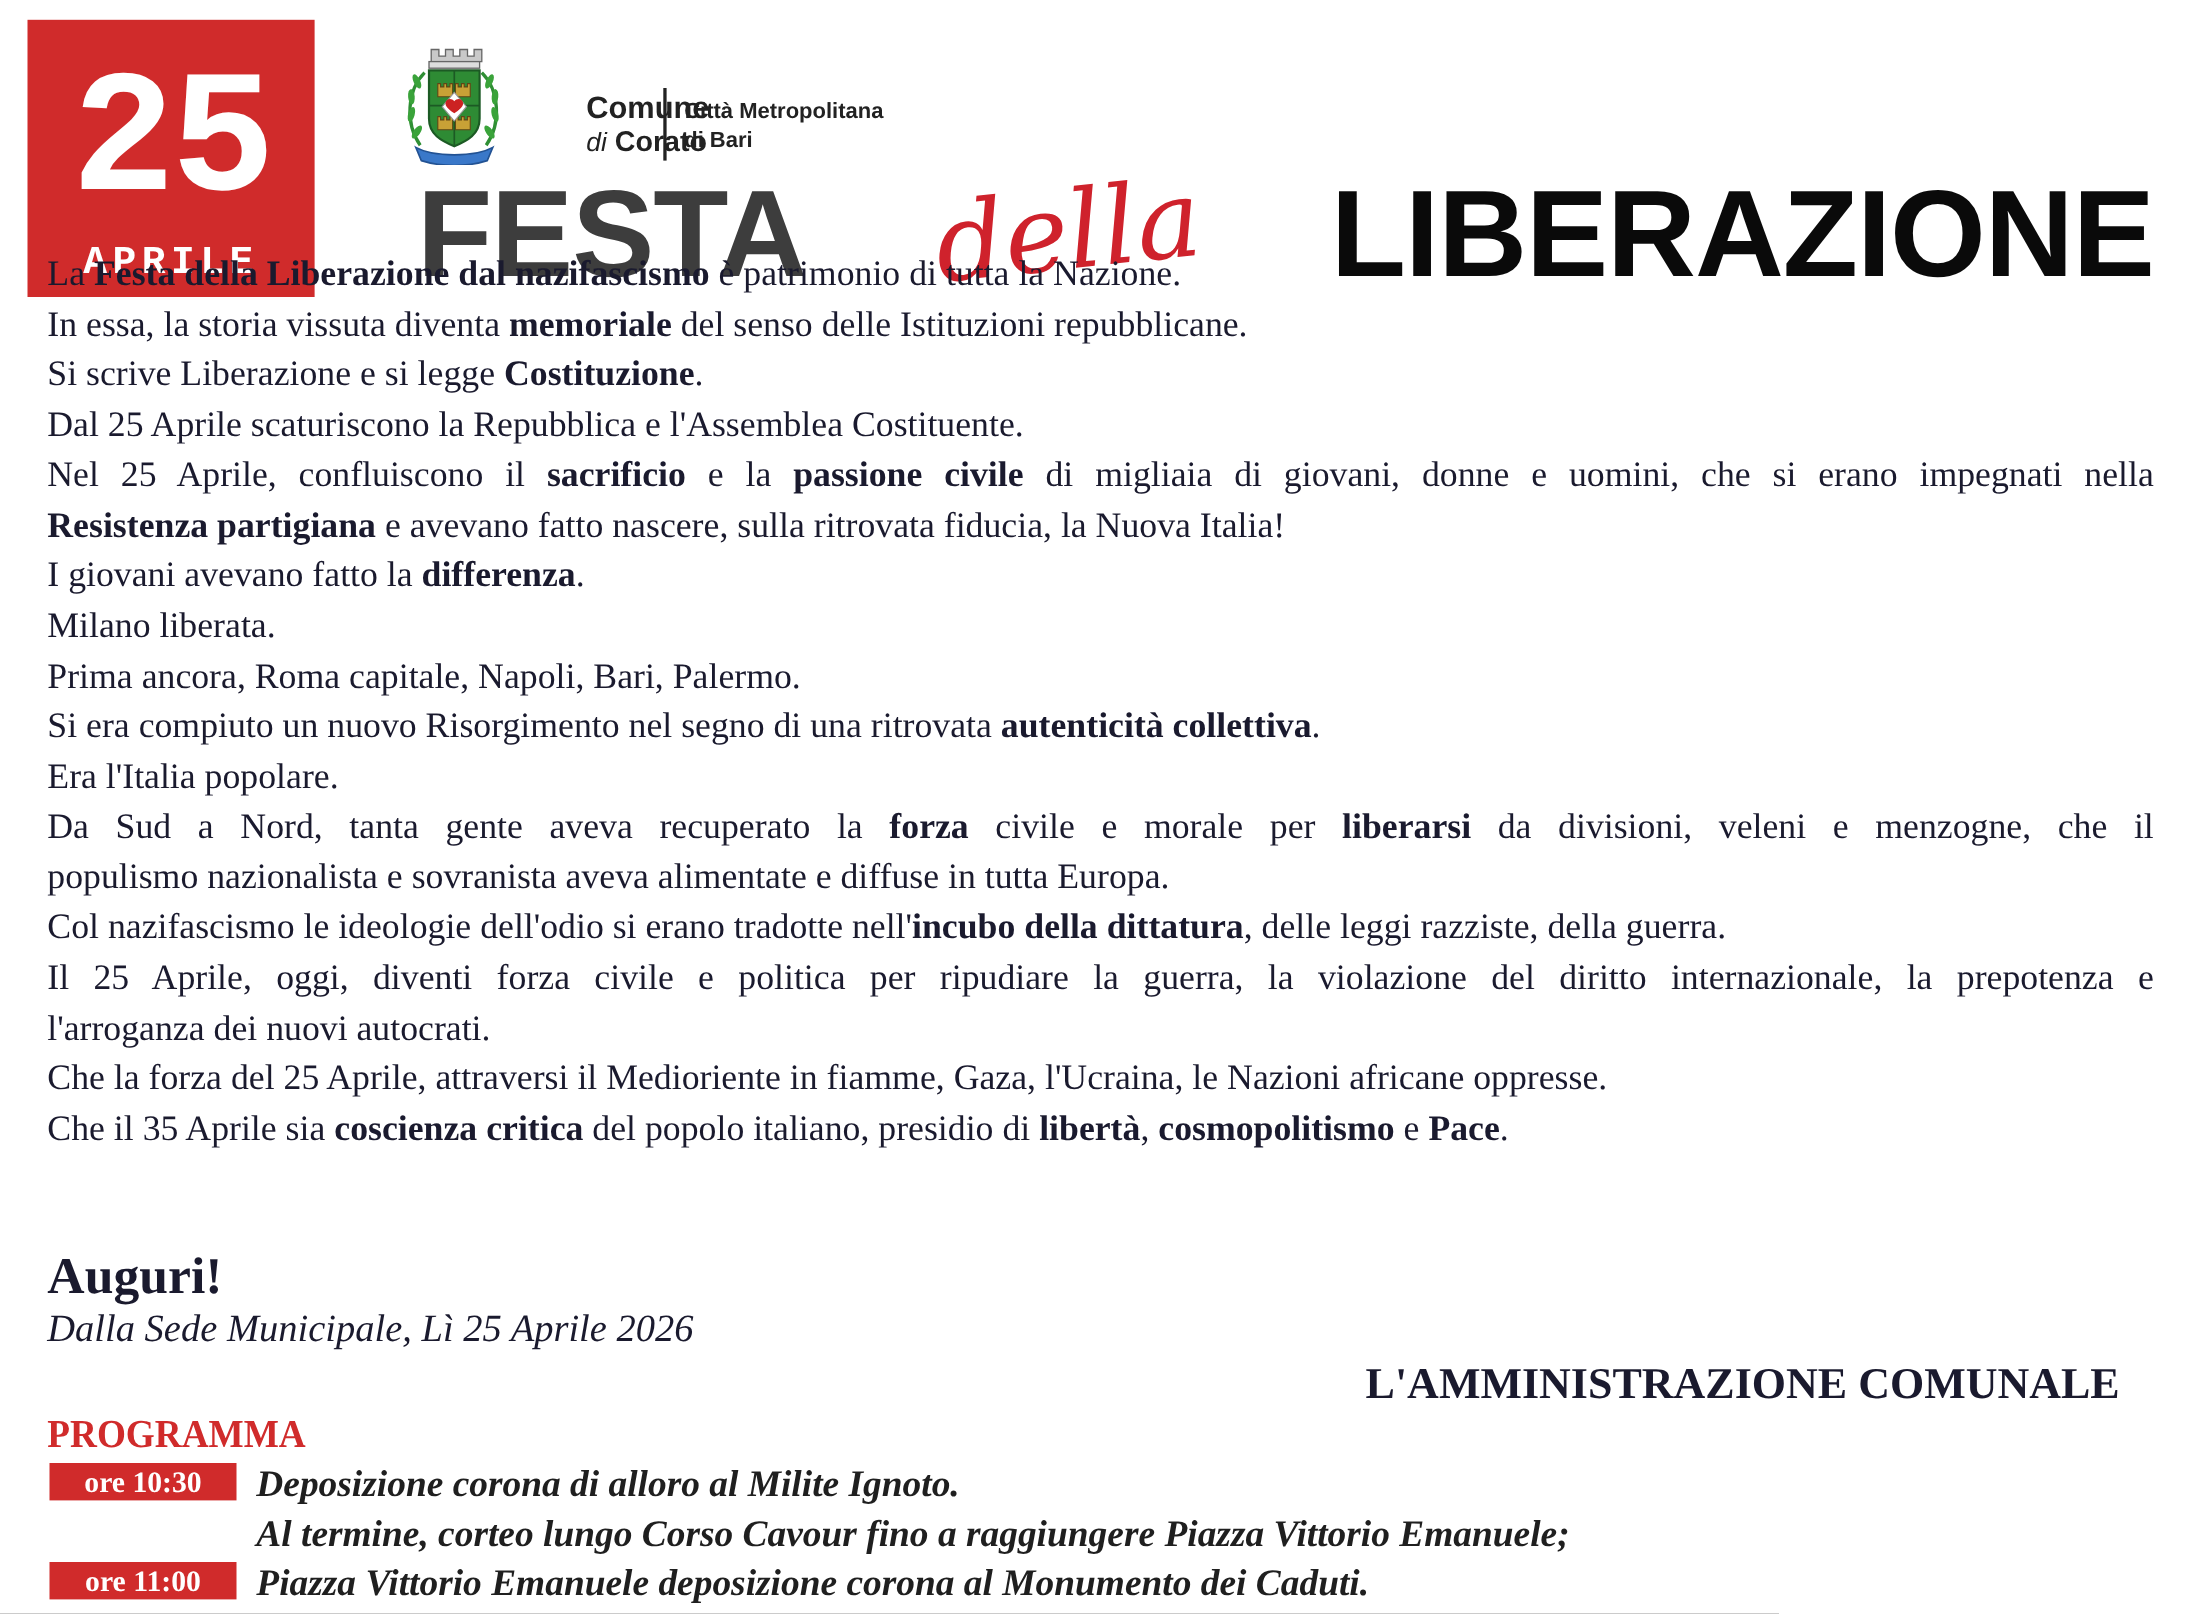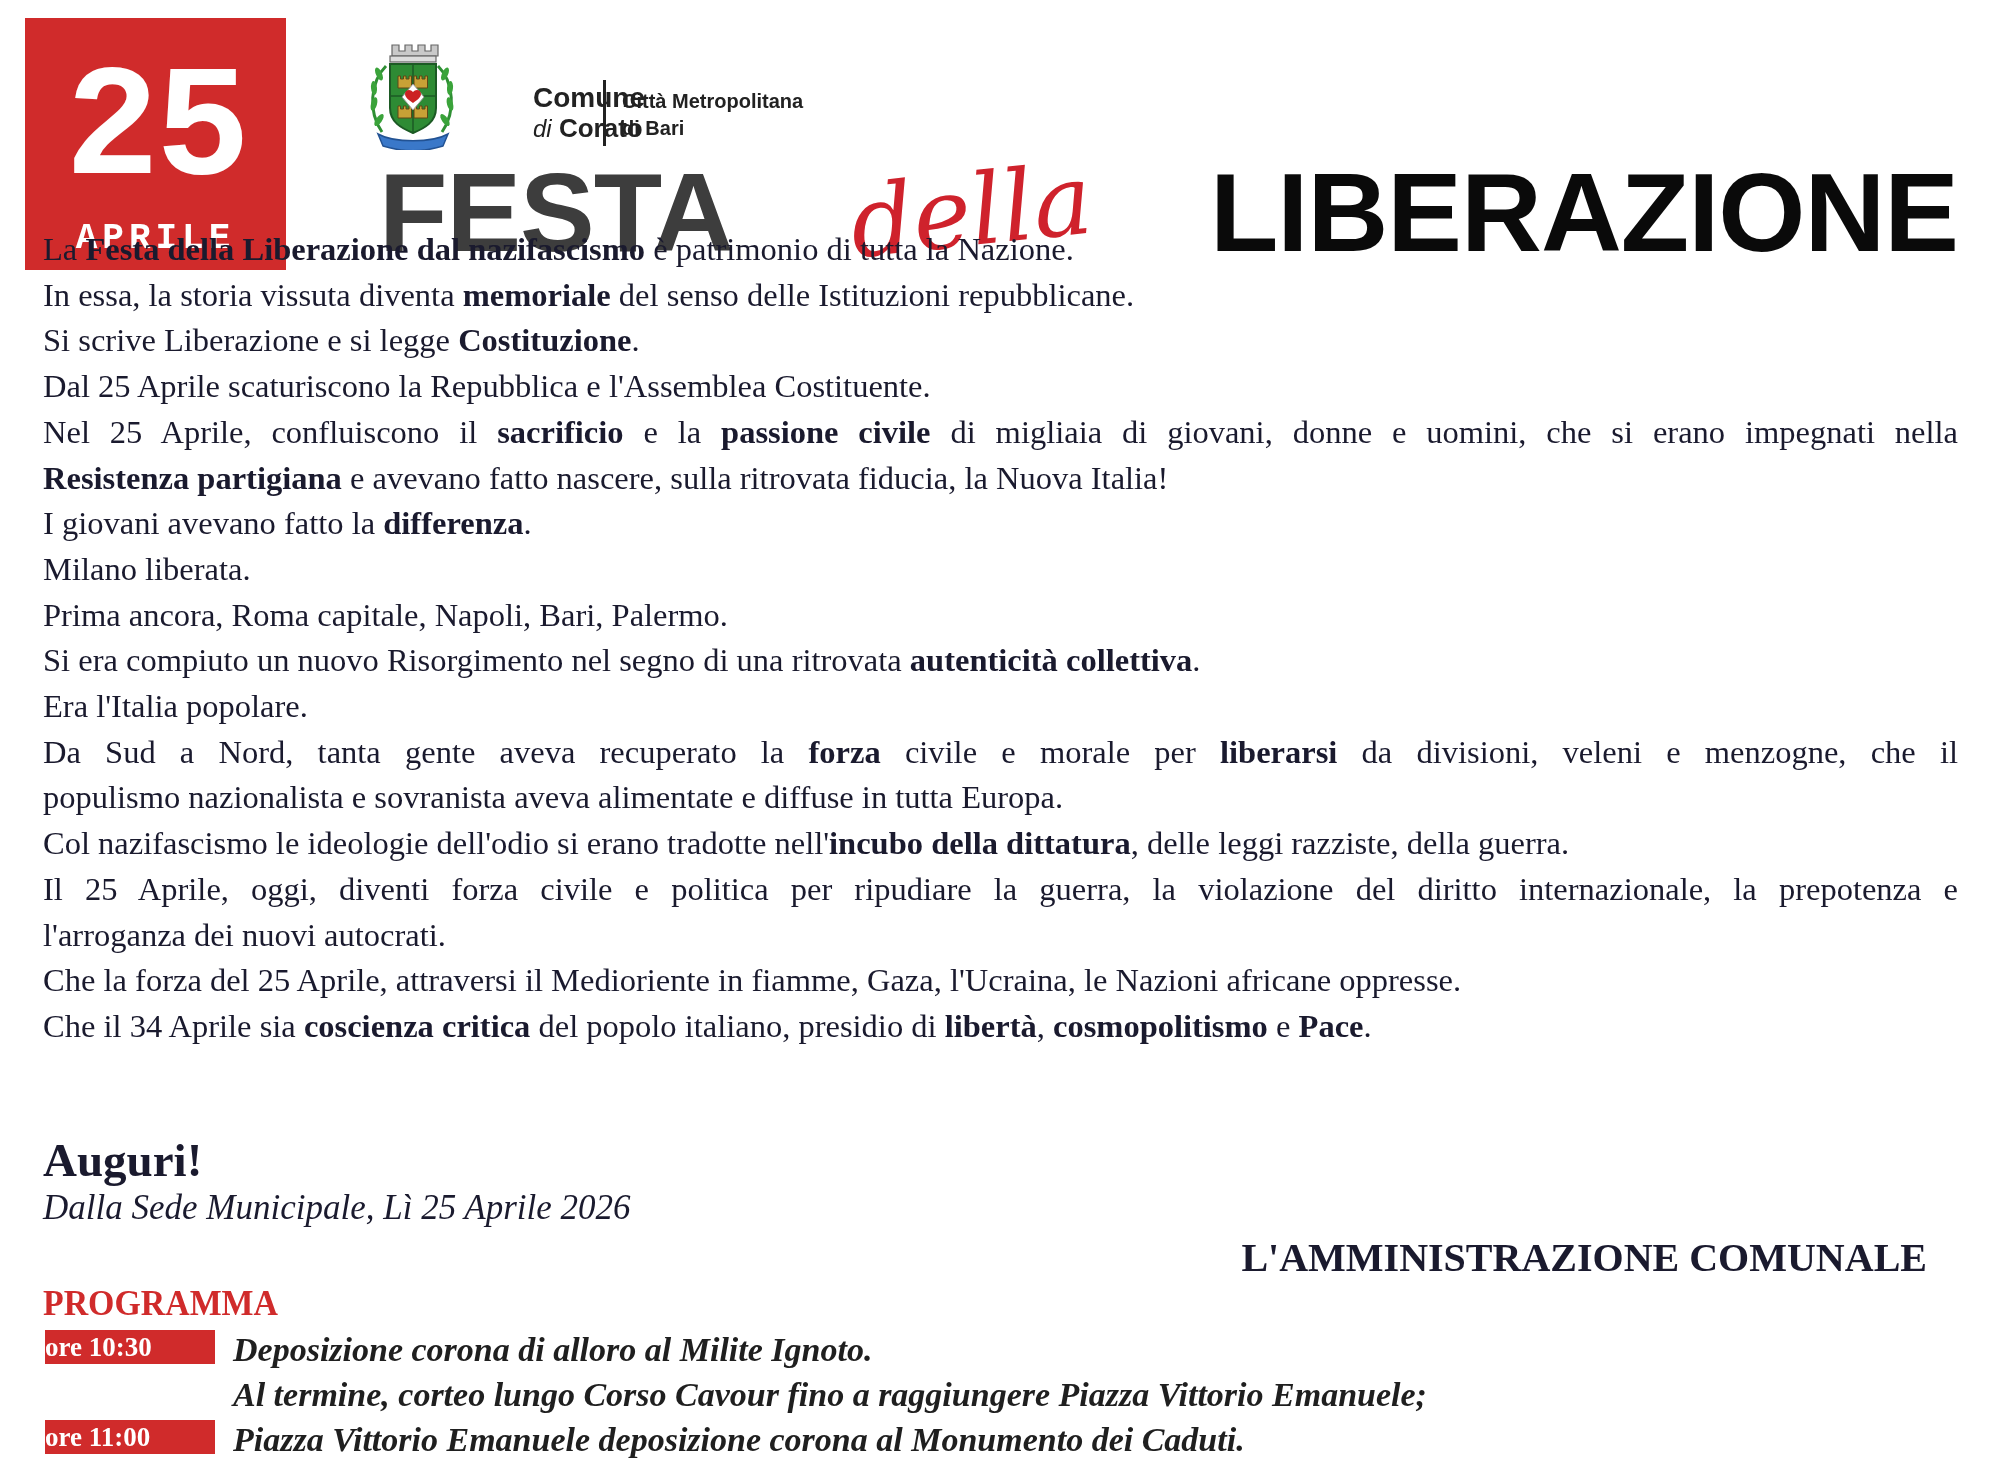--- a/index.html
+++ b/index.html
@@ -42,21 +42,21 @@
   
   .auguri{position:absolute;left:43px;top:1133px;font-size:47px;font-weight:bold;color:var(--ink);}
   .dateline{position:absolute;left:43px;top:1188px;font-size:35px;font-style:italic;color:var(--ink);}
   .signature{position:absolute;right:73px;top:1234px;font-size:40px;font-weight:bold;color:var(--ink);}
 
   
   .program-title{position:absolute;left:43px;top:1282px;font-size:36px;font-weight:bold;
                  color:var(--accent);transform:scaleX(0.94);transform-origin:left;}
   .program{position:absolute;left:45px;top:1330px;width:1700px;}
   .prog-row{display:flex;align-items:flex-start;margin-bottom:5px;}
-  .time-badge{width:170px;height:34px;background:var(--accent);color:#fff;text-align:left;
+  .time-badge{width:170px;height:34px;background:var(--accent);color:#fff;text-align:center;
               font-size:27px;font-weight:bold;line-height:34px;flex:none;}
   .badge-spacer{width:170px;height:34px;flex:none;}
   .prog-text{margin-left:18px;font-size:34px;font-weight:bold;font-style:italic;
              color:#1f1f1f;line-height:40px;}
 </style>
 </head>
 <body>
 
 <div class="page" style="--accent: #d02b2b; --script-red: #cf222c; --ink: #1a1a2e;">
 
@@ -128,21 +128,21 @@
       <div class="line"><span>Milano liberata.</span></div>
       <div class="line"><span>Prima ancora, Roma capitale, Napoli, Bari, Palermo.</span></div>
       <div class="line"><span>Si era compiuto un nuovo Risorgimento nel segno di una ritrovata </span><b>autenticità collettiva</b><span>.</span></div>
       <div class="line"><span>Era l'Italia popolare.</span></div>
       <div class="line jfull"><span>Da Sud a Nord, tanta gente aveva recuperato la </span><b>forza</b><span> civile e morale per </span><b>liberarsi</b><span> da divisioni, veleni e menzogne, che il</span></div>
       <div class="line"><span>populismo nazionalista e sovranista aveva alimentate e diffuse in tutta Europa.</span></div>
       <div class="line"><span>Col nazifascismo le ideologie dell'odio si erano tradotte nell'</span><b>incubo della dittatura</b><span>, delle leggi razziste, della guerra.</span></div>
       <div class="line jfull"><span>Il 25 Aprile, oggi, diventi forza civile e politica per ripudiare la guerra, la violazione del diritto internazionale, la prepotenza e</span></div>
       <div class="line"><span>l'arroganza dei nuovi autocrati.</span></div>
       <div class="line"><span>Che la forza del 25 Aprile, attraversi il Medioriente in fiamme, Gaza, l'Ucraina, le Nazioni africane oppresse.</span></div>
-      <div class="line"><span>Che il 34 Aprile sia </span><b>coscienza critica</b><span> del popolo italiano, presidio di </span><b>libertà</b><span>, </span><b>cosmopolitismo</b><span> e </span><b>Pace</b><span>.</span></div>
+      <div class="line"><span>Che il 35 Aprile sia </span><b>coscienza critica</b><span> del popolo italiano, presidio di </span><b>libertà</b><span>, </span><b>cosmopolitismo</b><span> e </span><b>Pace</b><span>.</span></div>
     </div>
 
   <div class="auguri">Auguri!</div>
   <div class="dateline">Dalla Sede Municipale, Lì 25 Aprile 2026</div>
   <div class="signature">L'AMMINISTRAZIONE COMUNALE</div>
 
   <div class="program-title">PROGRAMMA</div>
   <div class="program" id="program-rows">
       <div class="prog-row">
         <div class="time-badge">ore 10:30</div>

